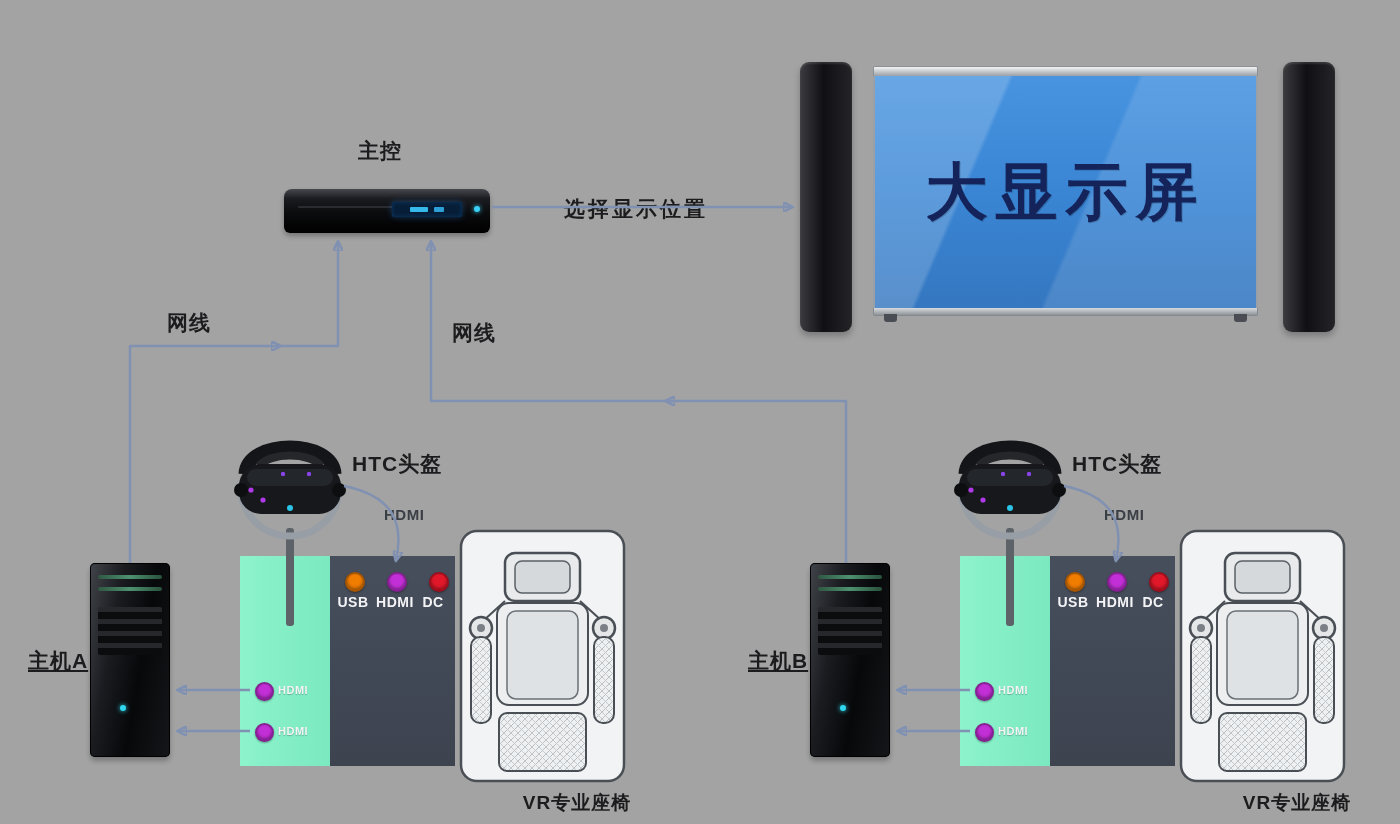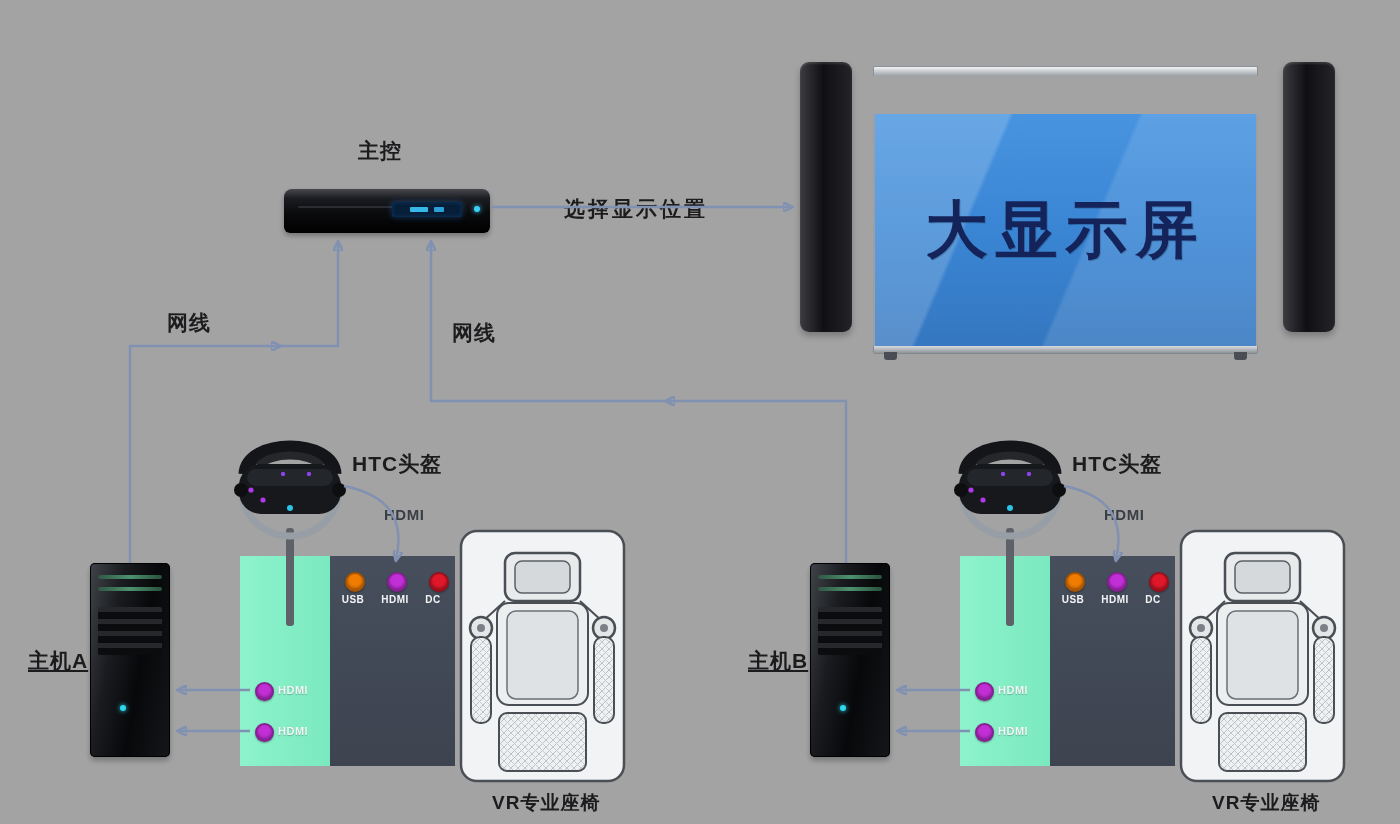--- a/index.html
+++ b/index.html
@@ -11,21 +11,21 @@
   
   .lbl { position:absolute; font-weight:600; font-size:21px; line-height:1.2;
          color:#1c1c1e; letter-spacing:1px; white-space:nowrap; }
   .controller-label { left:358px; top:138px; }
   .select-position-label { left:564px; top:164px; letter-spacing:3px;margin-top:32px; }
   .lan-label-a { left:167px; top:310px; }
   .lan-label-b { left:452px; top:320px; }
   .host-label { left:28px; top:648px;text-decoration:underline; }
   .htc-label  { left:352px; top:451px; }
   .hdmi-cable-label { left:384px; top:506px; font-size:15px; color:#3a3e45; letter-spacing:.5px; }
-  .seat-label { left:492px; top:792px; width:170px; font-size:19px; }
+  .seat-label { left:492px; top:792px; width:170px; text-align:center; font-size:19px; }
 
   
   .connections { position:absolute; left:0; top:0; z-index:10; pointer-events:none; }
   .connections path { fill:none; stroke:var(--arrow,#8191b2); stroke-width:2.5px; stroke-linejoin:round; }
   .arrowhead-shape { fill:var(--arrow,#8191b2); }
 
   
   .controller {
     position:absolute; left:284px; top:189px; width:206px; height:44px; z-index:4;
     border-radius:8px 8px 6px 6px;
@@ -49,21 +49,20 @@
   .spk-left  { left:0; }
   .spk-right { left:483px; }
   .screen { position:absolute; left:73px; top:4px; width:385px; height:252px; }
   .screen-topbar { height:9px; background:linear-gradient(180deg,#f2f3f4,#9aa0a6); border:1px solid #8a9096; border-bottom:none; border-radius:2px 2px 0 0; }
   .screen-body {
     height:232px; display:flex; align-items:center; justify-content:center;
     border-left:2px solid #9aa0a6; border-right:2px solid #9aa0a6;
     background:
       linear-gradient(113deg, rgba(255,255,255,.22) 0%, rgba(255,255,255,.22) 28%, rgba(255,255,255,.05) 29%, rgba(255,255,255,.05) 55%, rgba(255,255,255,.16) 56%, rgba(255,255,255,.16) 100%),
       linear-gradient(180deg,#3e8ede 0%, var(--screen-blue,#2f7fd2) 50%, #2a70bd 100%);
-    margin-top: 38px;
   }
   .screen-text { font-size:62px; font-weight:700; letter-spacing:8px; color:var(--screen-text,#14235a);
                  text-shadow:1px 1px 0 rgba(0,0,0,.18); }
   .screen-botbar { height:7px; background:linear-gradient(180deg,#d8dbde,#8d9398); border:1px solid #84898e; border-top:none; border-radius:0 0 2px 2px; position:relative; }
   .foot { position:absolute; width:13px; height:8px; background:#4a4e54; bottom:-7px; border-radius:0 0 3px 3px; }
   .f1 { left:10px; } .f2 { right:10px; }
 
   
   .station { position:absolute; top:0; width:690px; height:824px; }
 
@@ -88,21 +87,21 @@
           box-shadow:inset 0 -2px 3px rgba(0,0,0,.35), 0 1px 2px rgba(0,0,0,.35); }
   .port.orange { background:var(--usb-port,#f07c00); }
   .port.purple { background:var(--hdmi-port,#c22fd6); }
   .port.red    { background:var(--dc-port,#e0182a); }
   .dark-panel .t1 { left:15px; top:16px; }
   .dark-panel .t2 { left:57px; top:16px; }
   .dark-panel .t3 { left:99px; top:16px; }
   .green-panel .p1 { left:15px; top:126px; width:15px; height:15px; }
   .green-panel .p2 { left:15px; top:167px; width:15px; height:15px; }
 
-  .port-lbl { position:absolute; font-size:10px; font-weight:700; color:#f4f4f6; letter-spacing:.5px; text-align:center; }
+  .port-lbl { position:absolute; font-size:14px; font-weight:700; color:#f4f4f6; letter-spacing:.5px; text-align:center; }
   .dark-panel .d1 { left:6px;  top:38px; width:34px; }
   .dark-panel .d2 { left:44px; top:38px; width:42px; }
   .dark-panel .d3 { left:88px; top:38px; width:30px; }
   .green-panel .g1 { left:38px; top:128px; font-size:11px; text-shadow:0 1px 1px rgba(0,0,0,.25); }
   .green-panel .g2 { left:38px; top:169px; font-size:11px; text-shadow:0 1px 1px rgba(0,0,0,.25); }
 
   .headset-svg { position:absolute; left:225px; top:428px; width:130px; height:200px; z-index:6; }
   .chair-svg   { position:absolute; left:455px; top:523px; width:175px; height:265px; z-index:3; }
 
   .hidden-defs { position:absolute; width:0; height:0; overflow:hidden; }

